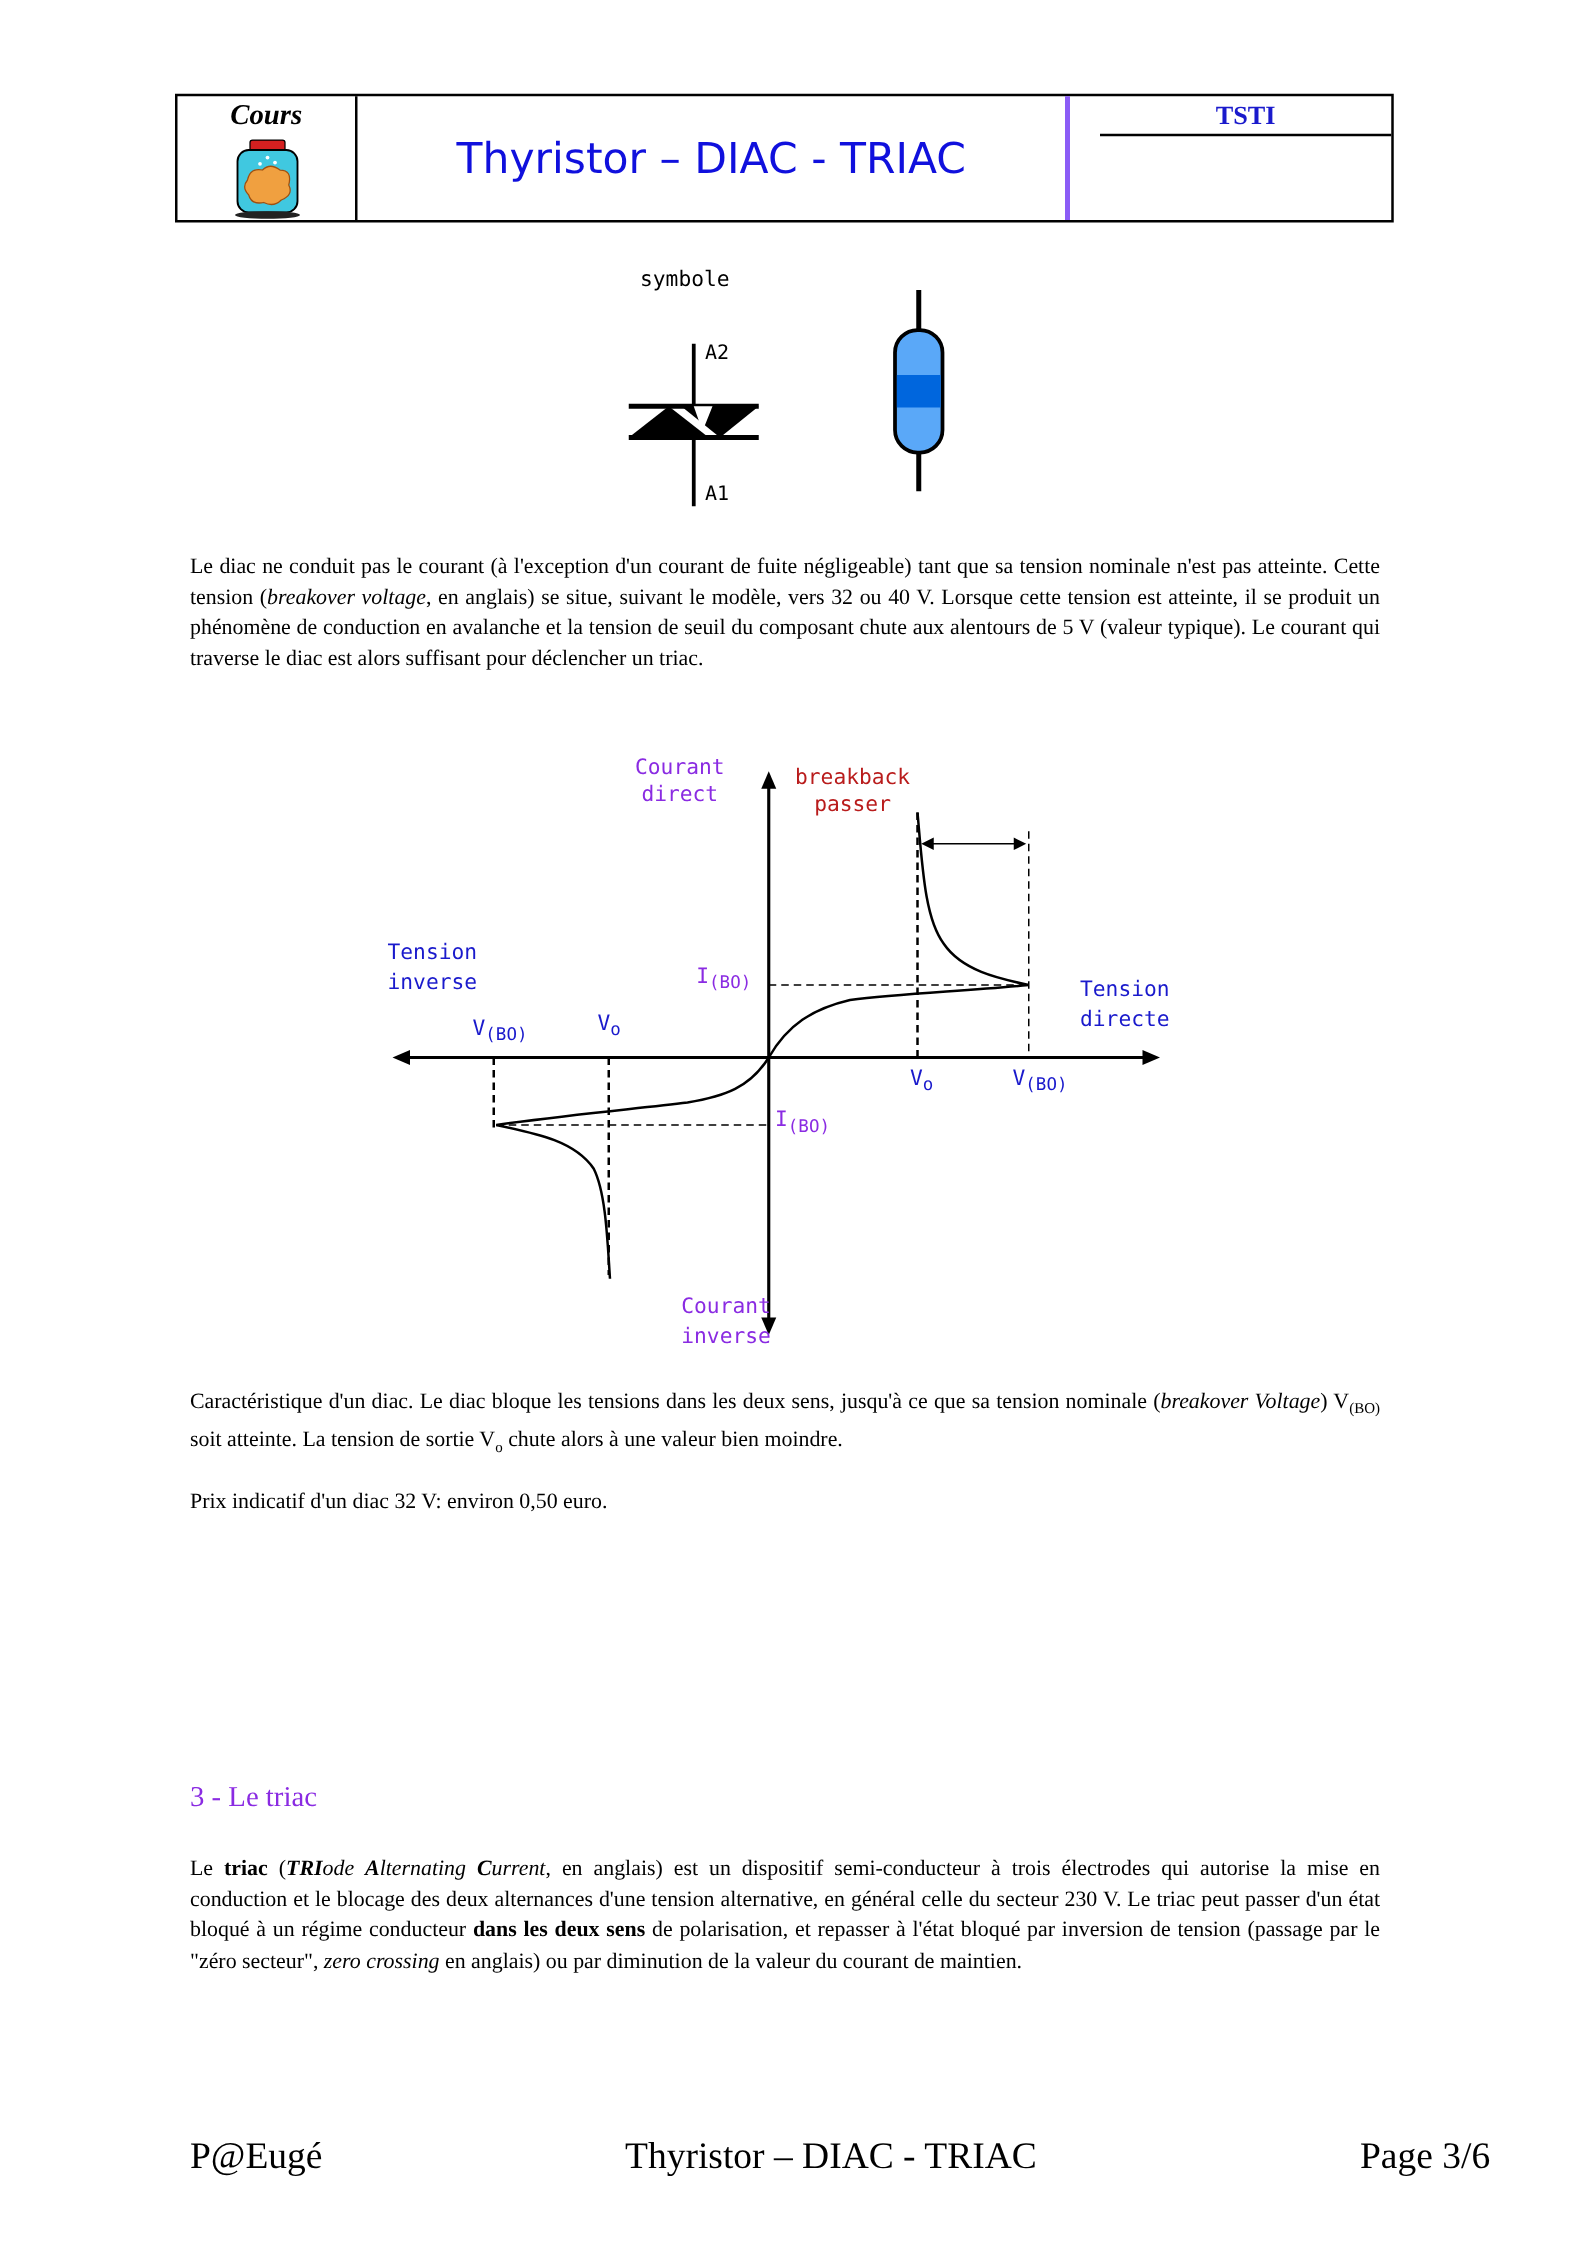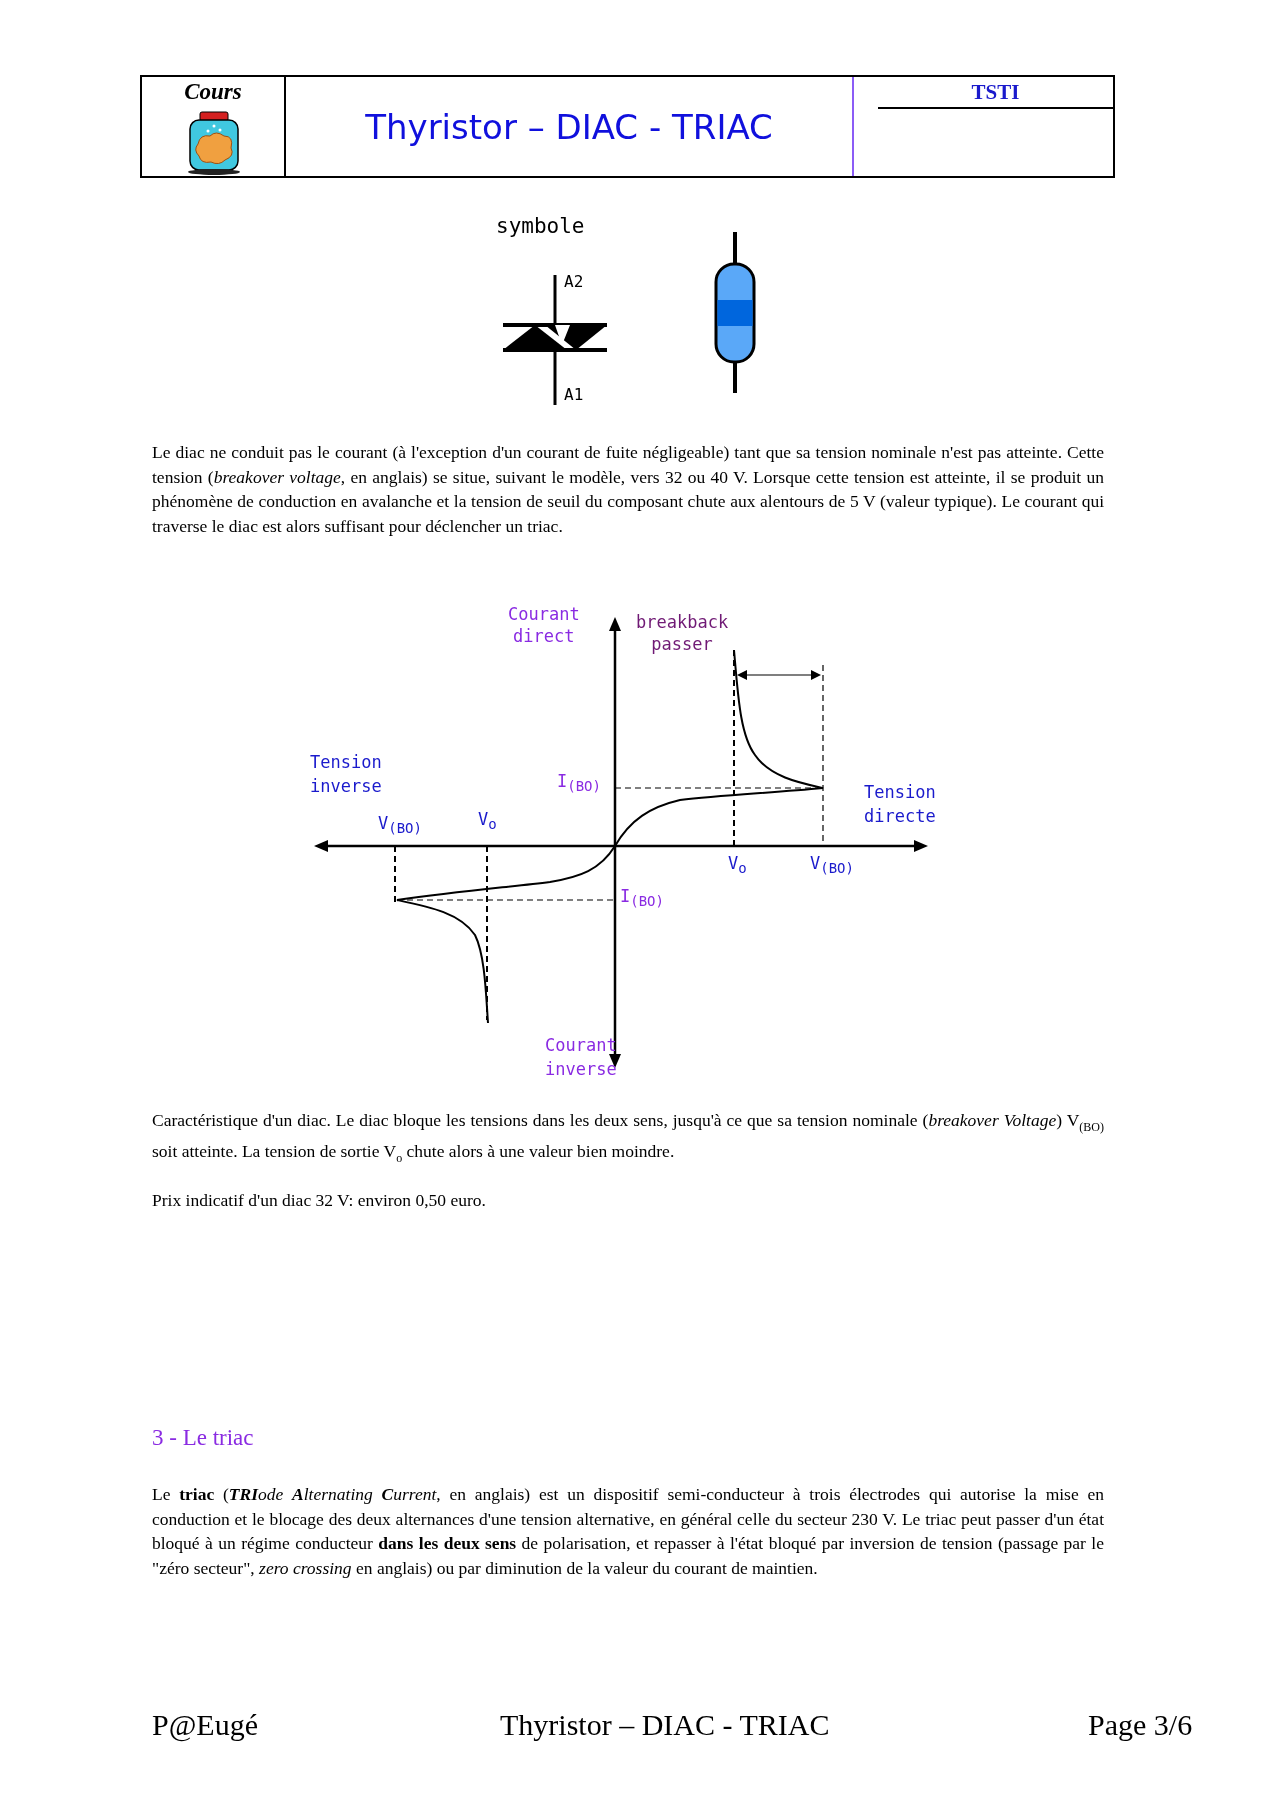--- a/index.html
+++ b/index.html
@@ -3,21 +3,21 @@
 <meta charset="utf-8">
 <style>
   html, body { margin:0; padding:0; background:#fff; }
   body { width:1272px; height:1800px; position:relative; overflow:hidden;
          font-family:"Liberation Serif", serif; color:#000; }
   .abs { position:absolute; }
   
   #hdr { position:absolute; left:140px; top:75px; width:975px; height:103px;
          border:2px solid #000; box-sizing:border-box; }
   #hdr .c1 { position:absolute; left:0; top:0; width:144px; height:100%; border-right:2px solid #000; box-sizing:border-box;padding-left:20px; }
-  #hdr .c3 { position:absolute; left:710px; top:0; right:0; height:100%; border-left:2px solid #8b5cf6; box-sizing:border-box;padding-left:24px; }
+  #hdr .c3 { position:absolute; left:710px; top:0; right:0; height:100%; border-left:4px solid #8b5cf6; box-sizing:border-box;padding-left:24px; }
   #hdr .c3 .top { height:30px; border-bottom:2px solid #000; text-align:center; font-weight:bold;
                   color:#1a1acc; font-size:21px; line-height:30px; }
   .cours { position:absolute; left:0; width:100%; top:2px; text-align:center; font-weight:bold; font-style:italic;
            font-size:23px; }
   .title { position:absolute; left:144px; width:566px; top:0; height:100%; display:flex; align-items:center;
            justify-content:center; font-family:"DejaVu Sans", sans-serif; color:#1010dd; font-size:34px; }
   p.txt { position:absolute; left:152px; width:952px; margin:0; font-size:17.5px; line-height:24.6px;
           text-align:justify; }
   .mono { font-family:"DejaVu Sans Mono", monospace; }
   .section { position:absolute; left:152px; top:1425px; font-size:23px; color:#8a2be2; }
@@ -39,21 +39,21 @@
       <ellipse cx="30" cy="62" rx="26" ry="3" fill="#222"></ellipse>
     </svg>
   </div>
   <div class="title">Thyristor – DIAC - TRIAC</div>
   <div class="c3">
     <div class="top">TSTI</div>
     <div></div>
   </div>
 </div>
 
-<div class="abs mono" style="left:496px;top:214px;font-size:21px;">symbole</div>
+<div class="abs mono" style="left:512px;top:214px;font-size:17px;">symbole</div>
 <svg class="abs" style="left:500px;top:265px" width="120" height="145" viewBox="0 0 120 145">
   <line x1="55" y1="10" x2="55" y2="60" stroke="#000" stroke-width="3"></line>
   <line x1="3" y1="60" x2="107" y2="60" stroke="#000" stroke-width="4"></line>
   <line x1="3" y1="85" x2="107" y2="85" stroke="#000" stroke-width="4"></line>
   <polygon points="3,85 35,60 67,85" fill="#000"></polygon>
   <polygon points="45,60 107,60 76,85" fill="#000"></polygon>
   <polygon points="55,60 70,60 62,80" fill="#fff"></polygon>
   <line x1="55" y1="85" x2="55" y2="140" stroke="#000" stroke-width="3"></line>
 </svg>
 <div class="abs mono" style="left:564px;top:272px;font-size:16px;">A2</div>
@@ -93,21 +93,21 @@
     <path d="M315,251 C300,275 280,282 250,287 C210,292 160,296 97,305 C130,312 160,318 175,340 C185,360 186,400 188,428" fill="none" stroke="#000" stroke-width="2"></path>
 
     <line x1="440" y1="80" x2="518" y2="80" stroke="#000" stroke-width="1.2"></line>
     <polygon points="437,80 447,75 447,85" fill="#000"></polygon>
     <polygon points="521,80 511,75 511,85" fill="#000"></polygon>
   </svg>
   <div class="abs mono" style="left:208px;top:8px;font-size:17px;line-height:22px;color:#8a2be2;text-align:center;">
     <div>Courant</div>
     <div>direct</div>
   </div>
-  <div class="abs mono" style="left:336px;top:16px;font-size:17px;line-height:22px;color:#701a75;text-align:center;">
+  <div class="abs mono" style="left:336px;top:16px;font-size:17px;line-height:22px;color:#b91c1c;text-align:center;">
     <div>breakback</div>
     <div>passer</div>
   </div>
   <div class="abs mono" style="left:10px;top:155px;font-size:17px;line-height:24px;color:#1a1acc;">
     <div>Tension</div>
     <div>inverse</div>
   </div>
   <div class="abs mono" style="left:564px;top:185px;font-size:17px;line-height:24px;color:#1a1acc;">
     <div>Tension</div>
     <div>directe</div>

